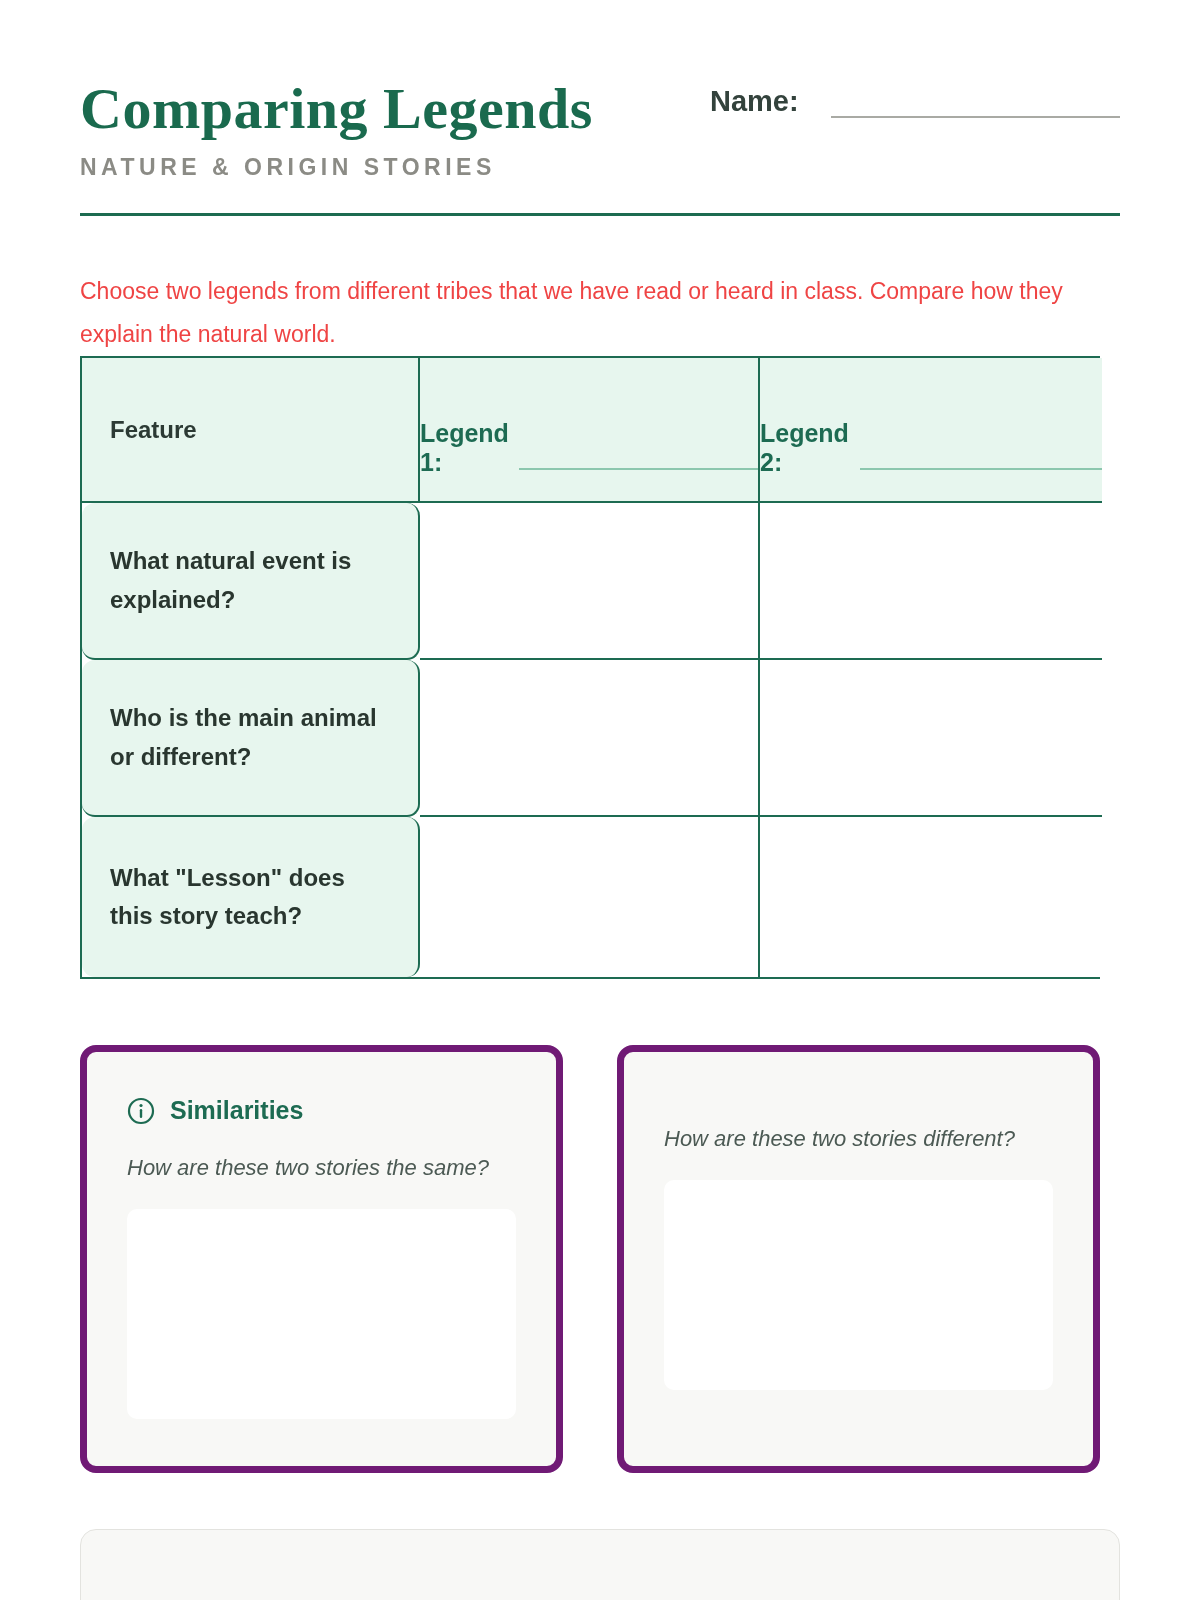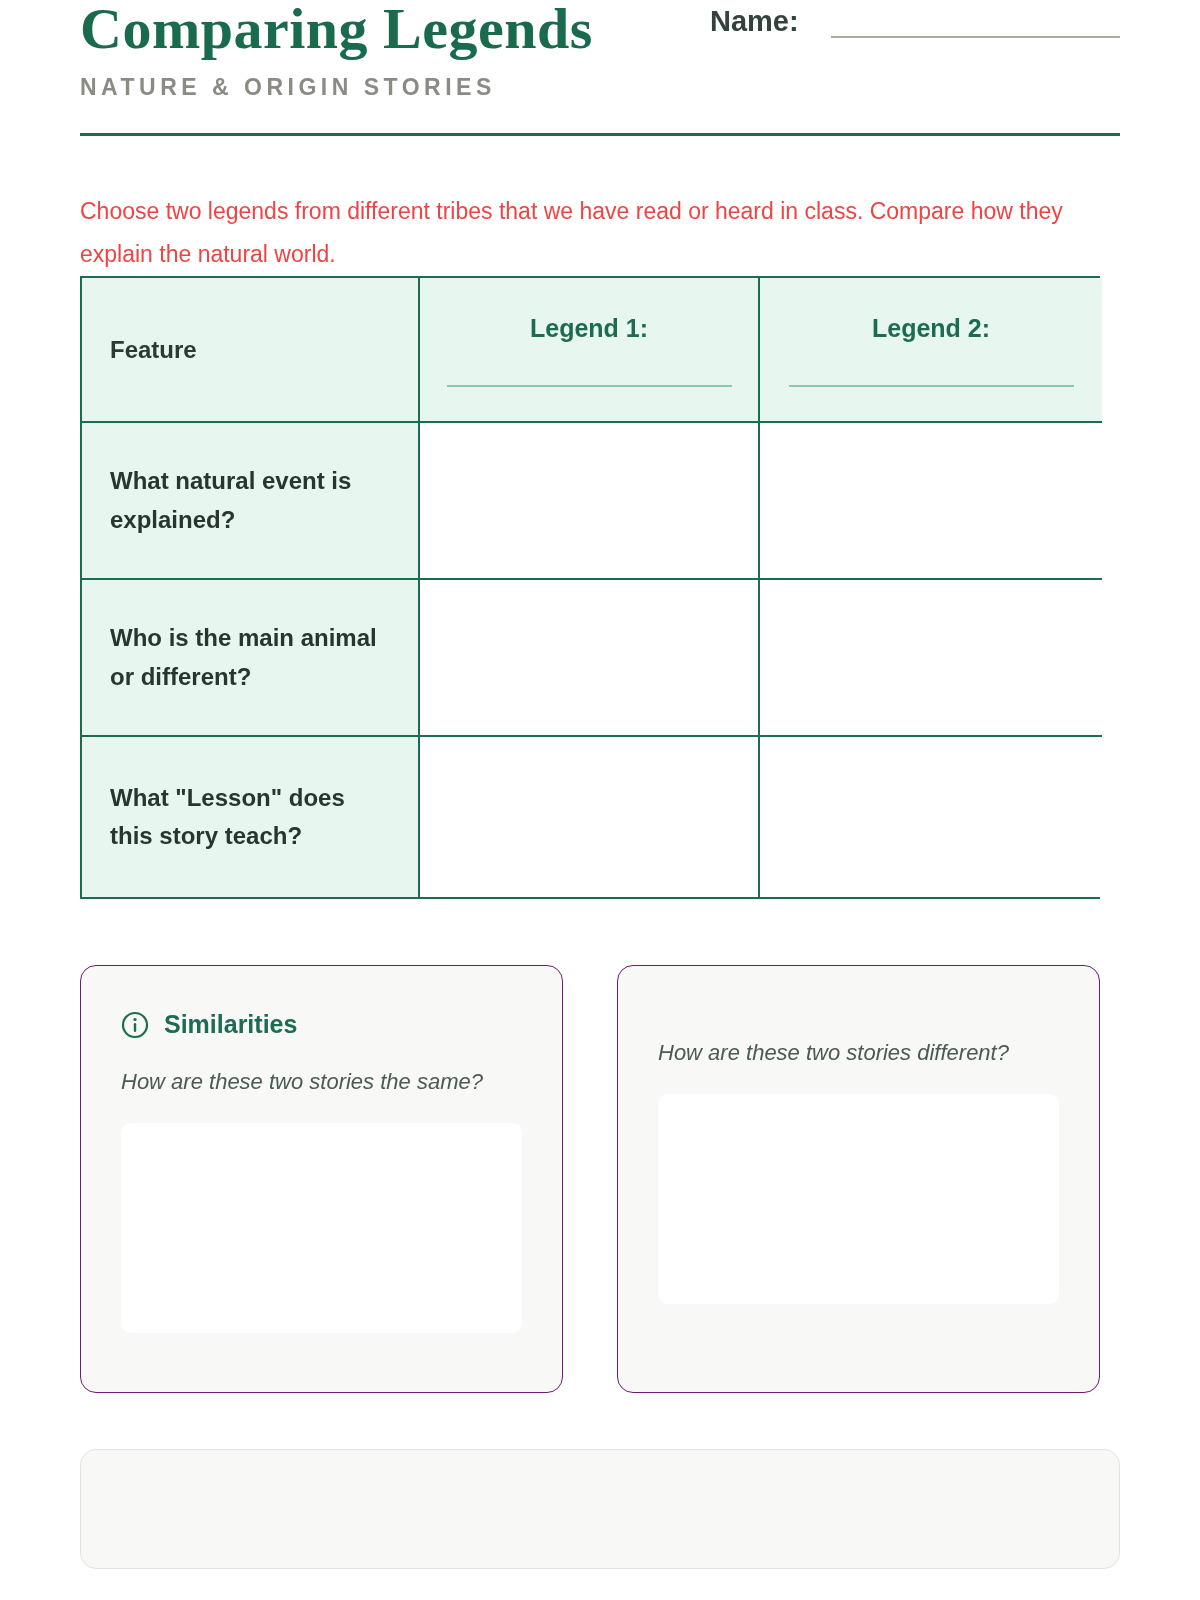--- a/index.html
+++ b/index.html
@@ -5,21 +5,21 @@
   * { box-sizing: border-box; margin: 0; padding: 0; }
   html, body { width: 1200px; height: 1600px; overflow: hidden; }
   body {
     background: #ffffff;
     font-family: "Liberation Sans", sans-serif;
     color: #41504a;
   }
   .page { padding: 0 80px; position: relative; width: 1200px; }
 
   
-  .header { display: flex; justify-content: space-between; }
+  .header { display: flex; justify-content: space-between; padding-top: 80px; }
   .title {
     font-family: "Liberation Serif", "DejaVu Serif", serif;
     font-weight: 700;
     font-size: 58px;
     color: #1a6a4e;
     letter-spacing: 0.5px;
     line-height: 1.0;
   }
   .subtitle {
     margin-top: 16px;
@@ -55,38 +55,39 @@
   .cell { border-right: 2px solid #1d6b52; border-bottom: 2px solid #1d6b52; background: #ffffff; }
   .cell.last-col { border-right: none; }
   .cell.last-row { border-bottom: none; }
   .cell.green { background: #e7f6ee; }
   .feature-head {
     display: flex; align-items: center;
     padding-left: 28px;
     font-size: 24px; font-weight: 700; color: #2c3a34;
   }
   .legend-head {
-    display: flex; flex-direction: column; align-items: center;
+    display: flex; flex-direction: row; align-items: center;
     padding-top: 36px;
   }
   .legend-label { font-size: 25px; font-weight: 700; color: #1d6b52; }
   .legend-line { margin-top: 42px; width: 285px; border-bottom: 2px solid #8cc7ae; }
   .row-label {
     display: flex; align-items: center;
     padding: 20px 30px 20px 28px;
     font-size: 24px; font-weight: 700; color: #29362f;
     line-height: 1.6;
+    border-radius: 13px;
   }
 
   
   .cards { display: flex; gap: 54px; margin-top: 66px; }
   .card {
     width: 483px; height: 428px;
     background: #f8f8f6;
-    border: 1px solid #701a75;
+    border: 7px solid #701a75;
     border-radius: 16px;
     padding: 44px 40px 40px 40px;
   }
   .card-head { display: flex; align-items: center; gap: 15px; }
   .card-icon { width: 28px; height: 28px; flex: 0 0 28px; }
   .card-title { font-size: 25px; font-weight: 700; color: #1d6b52; }
   .card-prompt {
     margin-top: 30px;
     font-size: 22px;
     font-style: italic;

